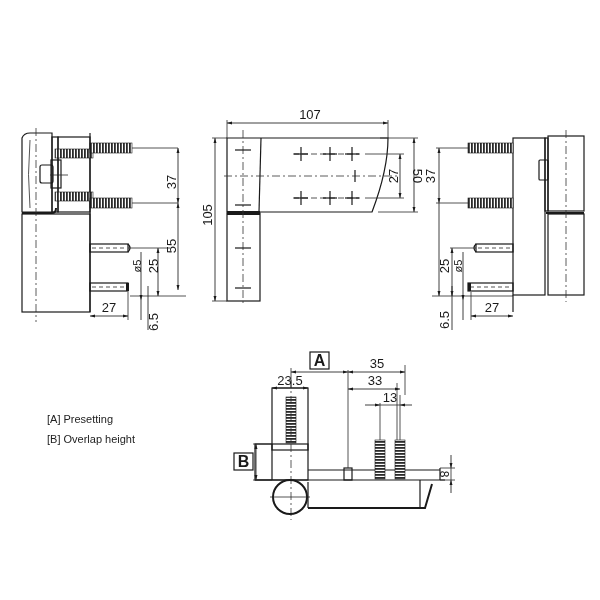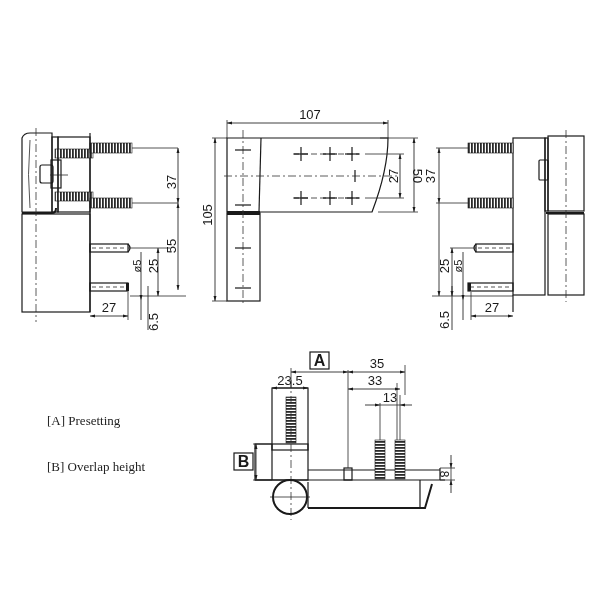--- a/index.html
+++ b/index.html
@@ -5,21 +5,21 @@
   html, body { margin: 0; padding: 0; background: #ffffff; }
   body { width: 600px; height: 600px; position: relative; overflow: hidden; font-family: "Liberation Sans", sans-serif; }
   svg { position: absolute; left: 0; top: 0; }
   .ln { stroke: #1a1a1a; stroke-width: 1.2; fill: none; }
   .thk { stroke: #1a1a1a; stroke-width: 2; fill: none; }
   .thin { stroke: #2a2a2a; stroke-width: 0.8; fill: none; }
   .cl { stroke: #333; stroke-width: 0.8; fill: none; stroke-dasharray: 8 3 2 3; }
   .dim { stroke: #2a2a2a; stroke-width: 0.9; fill: none; }
   .dimtxt { font-family: "Liberation Sans", sans-serif; font-size: 13px; fill: #1a1a1a; }
   .lbl { font-family: "Liberation Sans", sans-serif; font-size: 16px; font-weight: bold; fill: #1a1a1a; }
-  .legend { position: absolute; left: 47px; font-size: 13px; color: #222; font-family: Liberation Serif, serif; }
+  .legend { position: absolute; left: 47px; font-size: 11px; color: #222; font-family: Liberation Sans, sans-serif; }
 </style>
 </head>
 <body>
 
 <svg width="600" height="600" viewBox="0 0 600 600">
   <defs>
     <marker id="ar" viewBox="0 0 10 10" refX="10" refY="5" markerWidth="6" markerHeight="6" orient="auto-start-reverse">
       <path d="M0,2 L10,5 L0,8 z" fill="#1a1a1a"></path>
     </marker>
     <pattern id="thread" width="3" height="10" patternUnits="userSpaceOnUse">
@@ -232,13 +232,13 @@
     <line class="thin" x1="440" y1="468" x2="455" y2="468"></line>
     <line class="thin" x1="440" y1="480" x2="455" y2="480"></line>
     <line class="dim" x1="451" y1="455" x2="451" y2="468" marker-end="url(#ar)"></line>
     <line class="dim" x1="451" y1="493" x2="451" y2="480" marker-end="url(#ar)"></line>
     <line class="thin" x1="451" y1="468" x2="451" y2="480"></line>
     <text class="dimtxt" transform="translate(440,474) rotate(90)" text-anchor="middle" style="font-size:12px">8</text>
   </g>
 </svg>
 
 <div class="legend" style="top:413px;">[A] Presetting</div>
-<div class="legend" style="top:459px;">[B] Overlap height</div>
+<div class="legend" style="top:433px;">[B] Overlap height</div>
 
 </body></html>

